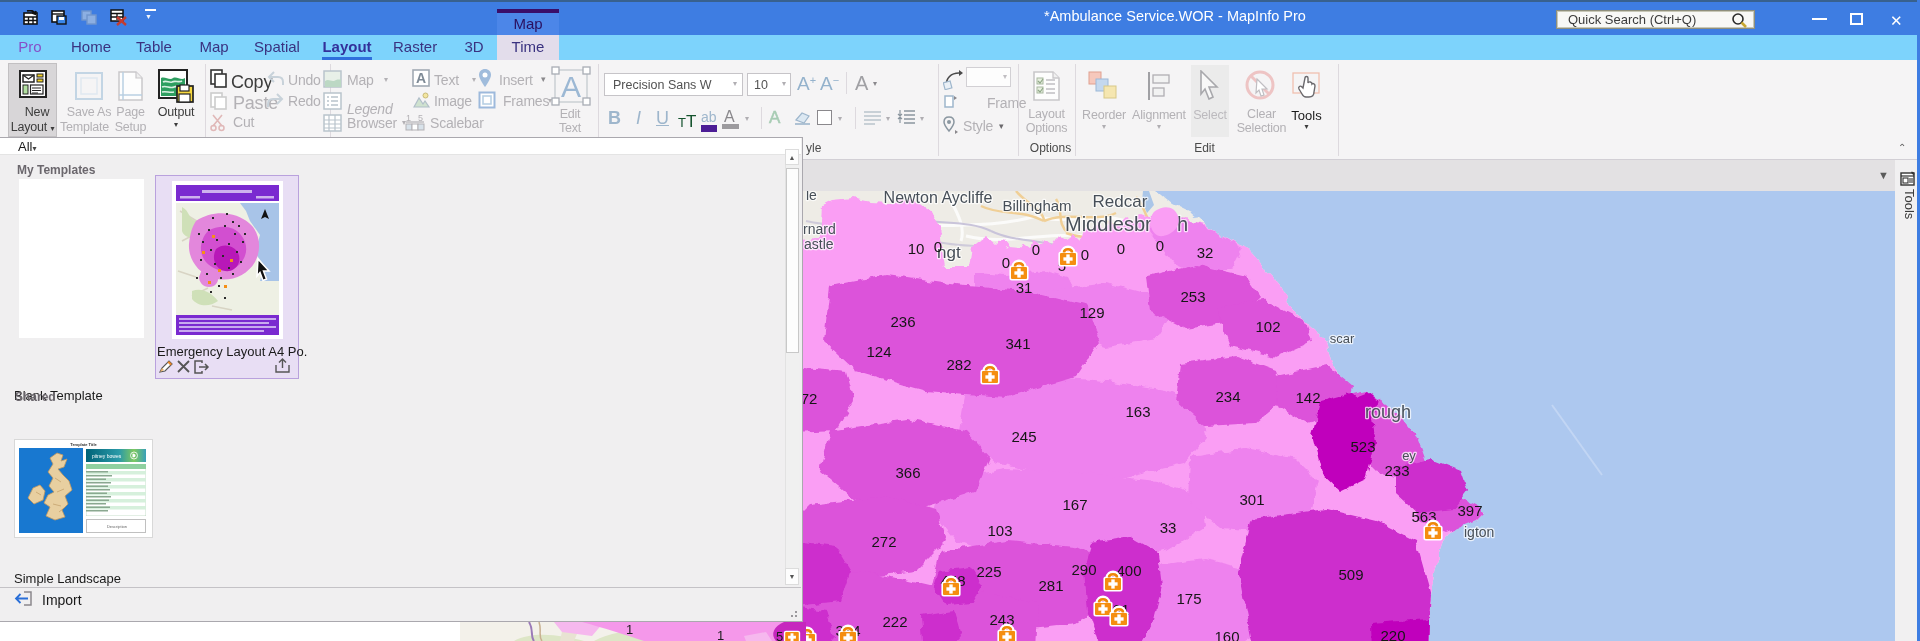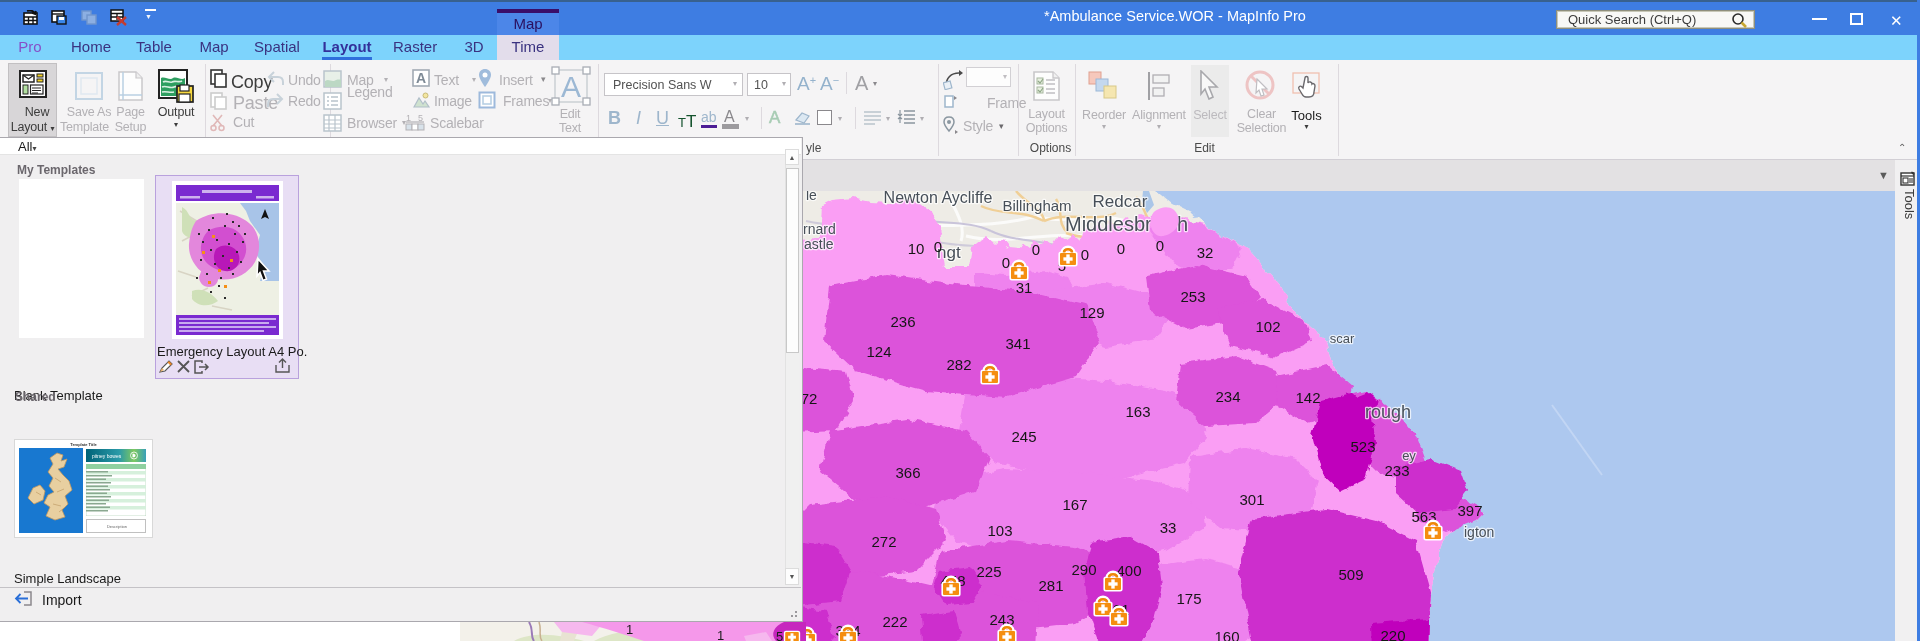--- a/index.html
+++ b/index.html
@@ -165,21 +165,21 @@
     <svg class="abs" style="left:323px; top:70px;" width="19" height="18" viewBox="0 0 19 18">
       <rect x="1" y="1" width="17" height="16" fill="#e8f0e8" stroke="#b9c4cc" stroke-width="1.5"></rect>
       <path d="M2 11 C6 8 9 13 13 10 C15 9 17 10 18 9 V17 H2 Z" fill="#bcd8c4"></path>
     </svg>
     <div class="abs gtxt2" style="left:347px; top:72px; font-size:14px;">Map</div>
     <div class="abs" style="left:384px; top:75px; font-size:8px; color:#b3b1b5;">▾</div>
     <svg class="abs" style="left:323px; top:92px;" width="19" height="18" viewBox="0 0 19 18">
       <rect x="1" y="1" width="17" height="16" fill="#fff" stroke="#b9c4cc" stroke-width="1.5"></rect>
       <path d="M4 5 h2 M4 9 h2 M4 13 h2 M8 5 h7 M8 9 h7 M8 13 h7" stroke="#b9c4cc" stroke-width="1.5"></path>
     </svg>
-    <div class="abs gtxt2" style="left:347px; top:84px; font-size:14px;">Legend</div>
+    <div class="abs gtxt2" style="left:347px; top:101px; font-size:14px;font-style:italic;">Legend</div>
     <svg class="abs" style="left:323px; top:114px;" width="19" height="18" viewBox="0 0 19 18">
       <rect x="1" y="1" width="17" height="16" fill="#fff" stroke="#b9c4cc" stroke-width="1.5"></rect>
       <path d="M1 6 h17 M1 10 h17 M1 14 h17 M6 1 v16 M12 1 v16" stroke="#b9c4cc" stroke-width="1.2"></path>
     </svg>
     <div class="abs gtxt2" style="left:347px; top:115px; font-size:14px;">Browser</div>
     <div class="abs" style="left:402px; top:118px; font-size:8px; color:#b3b1b5;">▾</div>
 
     <svg class="abs" style="left:412px; top:69px;" width="18" height="18" viewBox="0 0 18 18">
       <rect x="1" y="1" width="16" height="16" fill="#fff" stroke="#a2aab4" stroke-width="1.6"></rect>
       <text x="9" y="14" font-size="14" font-weight="bold" fill="#7e8a96" text-anchor="middle" font-family="Liberation Sans">A</text>
@@ -237,21 +237,21 @@
     <div class="abs" style="left:797px; top:73px; font-size:19px; color:#94b2cc;">A<span style="font-size:11px; vertical-align:6px;">+</span></div>
     <div class="abs" style="left:820px; top:73px; font-size:19px; color:#94b2cc;">A<span style="font-size:11px; vertical-align:6px;">−</span></div>
     <div class="abs" style="left:846px; top:72px; width:1px; height:22px; background:#ddd9de;"></div>
     <div class="abs" style="left:855px; top:72px; font-size:20px; color:#a0a0a4;">A</div>
     <div class="abs" style="left:873px; top:79px; font-size:8px; color:#8a888c;">▾</div>
 
     <div class="abs" style="left:608px; top:108px; font-size:18px; font-weight:bold; color:#9eb6cc;">B</div>
     <div class="abs" style="left:636px; top:108px; font-size:18px; font-style:italic; color:#9eb6cc;">I</div>
     <div class="abs" style="left:656px; top:108px; font-size:18px; text-decoration:underline; color:#9eb6cc;">U</div>
     <div class="abs" style="left:678px; top:112px; font-size:13px; color:#14532d;">T<span style="font-size:17px;">T</span></div>
-    <div class="abs" style="left:701px; top:109px; font-size:14px; color:#9eb6cc; border-bottom:3px solid #4c1d95;">ab</div>
+    <div class="abs" style="left:701px; top:109px; font-size:14px; color:#9eb6cc; border-bottom:7px solid #4c1d95;">ab</div>
     <div class="abs" style="left:724px; top:108px; font-size:16px; color:#8a888c;">A</div>
     <div class="abs" style="left:722px; top:124px; width:17px; height:5px; background:#9c9a9e;"></div>
     <div class="abs" style="left:745px; top:114px; font-size:8px; color:#b0aeb2;">▾</div>
     <div class="abs" style="left:761px; top:107px; width:1px; height:22px; background:#ddd9de;"></div>
     <div class="abs" style="left:769px; top:108px; font-size:17px; color:#a8ccb4; -webkit-text-stroke:0.5px #a8ccb4;">A</div>
     <svg class="abs" style="left:794px; top:110px;" width="17" height="16" viewBox="0 0 17 16">
       <path d="M2 10 L8 3 L15 6 L10 13 Z" fill="#dce8f2" stroke="#9eb6cc" stroke-width="1.2"></path>
       <path d="M1 14 h15" stroke="#9eb6cc" stroke-width="1.6"></path>
     </svg>
     <div class="abs" style="left:817px; top:110px; width:15px; height:15px; border:1px solid #8a888c; background:#fff;"></div>

